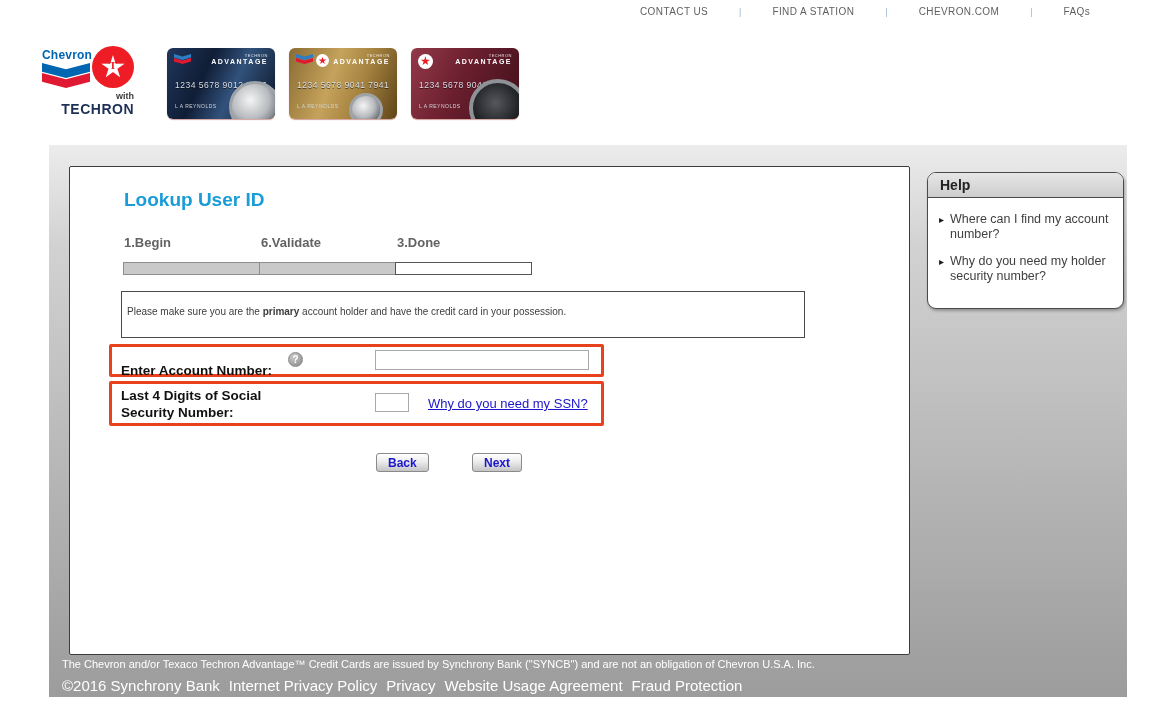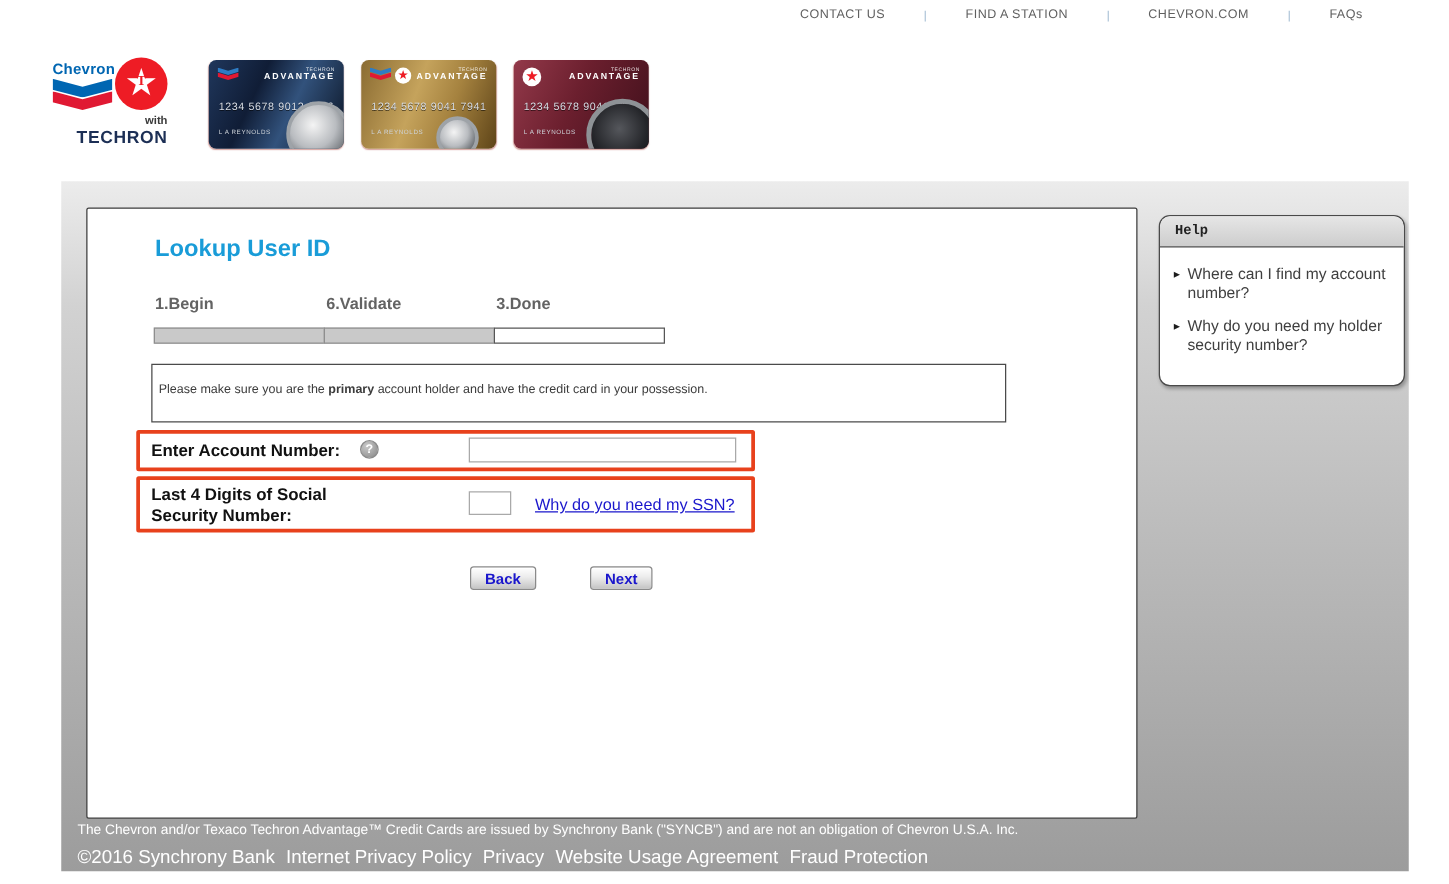--- a/index.html
+++ b/index.html
@@ -67,39 +67,39 @@
   .progress .seg:first-child { margin-left:0; }
   .progress .seg.empty { background:#fff; border-color:#565656; }
   .notice { position:absolute; top:124px; left:51px; width:684px; height:47px; border:1px solid #4a4a4a;
             display:flex; align-items:center; padding:0 8px 6px 5px; font-size:10px; color:#3c3c3c; }
   .notice b { font-weight:bold; }
 
   .redbox { position:absolute; left:39px; width:495px; border:3px solid #e8411c; border-radius:2px; background:#fff; }
   .redbox.r1 { top:177px; height:33px; }
   .redbox.r2 { top:214px; height:45px; }
   .field-label { position:absolute; left:9px; font-size:13.5px; font-weight:bold; color:#111; }
-  .r1 .field-label { top:6px; }
+  .r1 .field-label { top:16px; }
   .r2 .field-label { top:3px; line-height:17px; }
   .qicon { position:absolute; left:176px; top:5px; width:15px; height:15px; border-radius:50%;
            background:radial-gradient(circle at 35% 30%,#cacaca,#9a9a9a 70%,#848484); border:1px solid #8a8a8a;
            color:#fff; font-size:10px; font-weight:bold; text-align:center; line-height:14px; cursor:pointer; }
   .acct-input { position:absolute; left:263px; top:3px; width:214px; height:20px; border:1px solid #a9a9a9; font-size:13px; padding:0 4px; }
   .ssn-input { position:absolute; left:263px; top:9px; width:34px; height:19px; border:1px solid #a9a9a9; font-size:13px; padding:0 3px; }
   .ssn-link { position:absolute; left:316px; top:12px; font-size:13px; color:#1a16cc; text-decoration:underline; cursor:pointer; }
 
   .btn { position:absolute; top:286px; height:19px; padding:0 11px; font-size:12px; font-weight:bold; color:#1a16cc;
          background:linear-gradient(#ffffff,#ececec 45%,#c4c4c4); border:1px solid #8a8a8a; border-radius:3px;
          box-shadow:inset 0 1px 0 #fff; cursor:pointer; font-family:"Liberation Sans", sans-serif; }
   .btn.back { left:306px; } .btn.next { left:402px; }
 
   
   .helpbox { position:absolute; top:27px; left:878px; width:197px; height:137px; background:#fff;
              border:1px solid #4a4a4a; border-radius:9px; box-shadow:1px 2px 3px rgba(0,0,0,.28); overflow:hidden; }
   .helpbox .hb-header { height:25px; background:linear-gradient(#e6e6e6,#cdcdcd); border-bottom:1px solid #4a4a4a;
-             font-size:11px; font-weight:bold; color:#222; line-height:24px; padding-left:12px;font-family:Liberation Mono, monospace; }
+             font-size:14px; font-weight:bold; color:#222; line-height:24px; padding-left:12px; }
   .helpbox .hb-body { padding:14px 10px 0 11px; }
   .help-item { display:flex; gap:6px; margin-bottom:12px; cursor:pointer; }
   .help-item .bullet { color:#1c1c1c; font-size:10px; line-height:15px; }
   .help-item .txt { font-size:12.5px; color:#3f3f3f; line-height:15px; }
 
   
   .footer-line1 { position:absolute; left:13px; top:513px; font-size:11px; color:#fff; }
   .footer-line2 { position:absolute; left:13px; top:532px; font-size:15px; color:#fff; display:flex; gap:9px; }
   .footer-line2 .flink { cursor:pointer; }
 </style>

